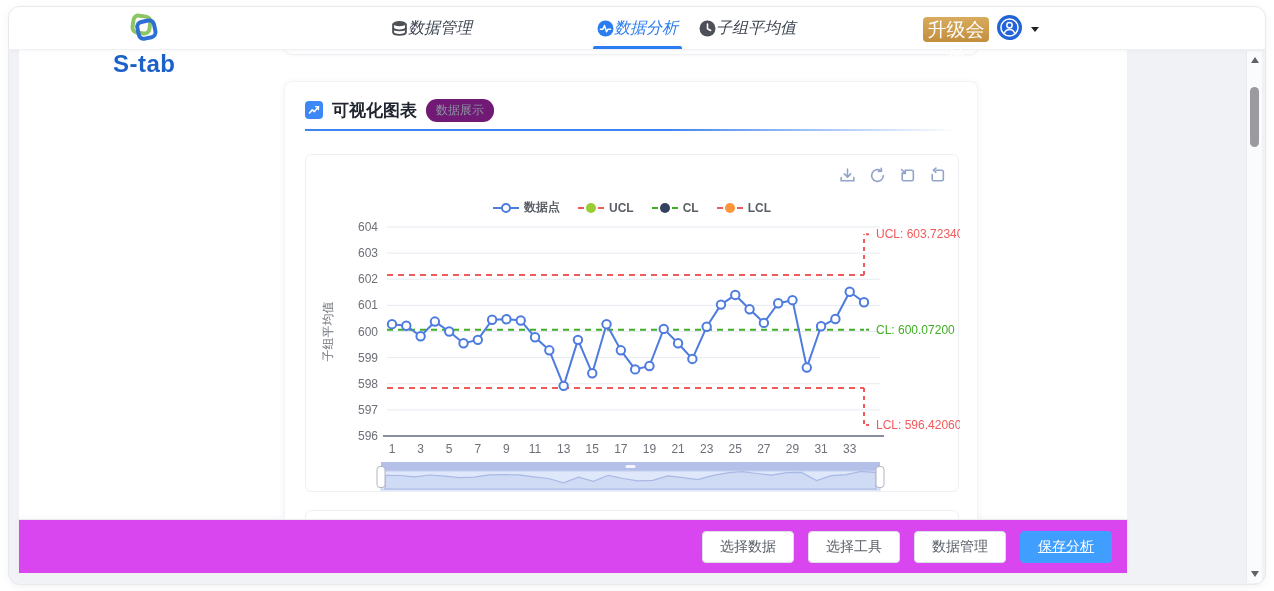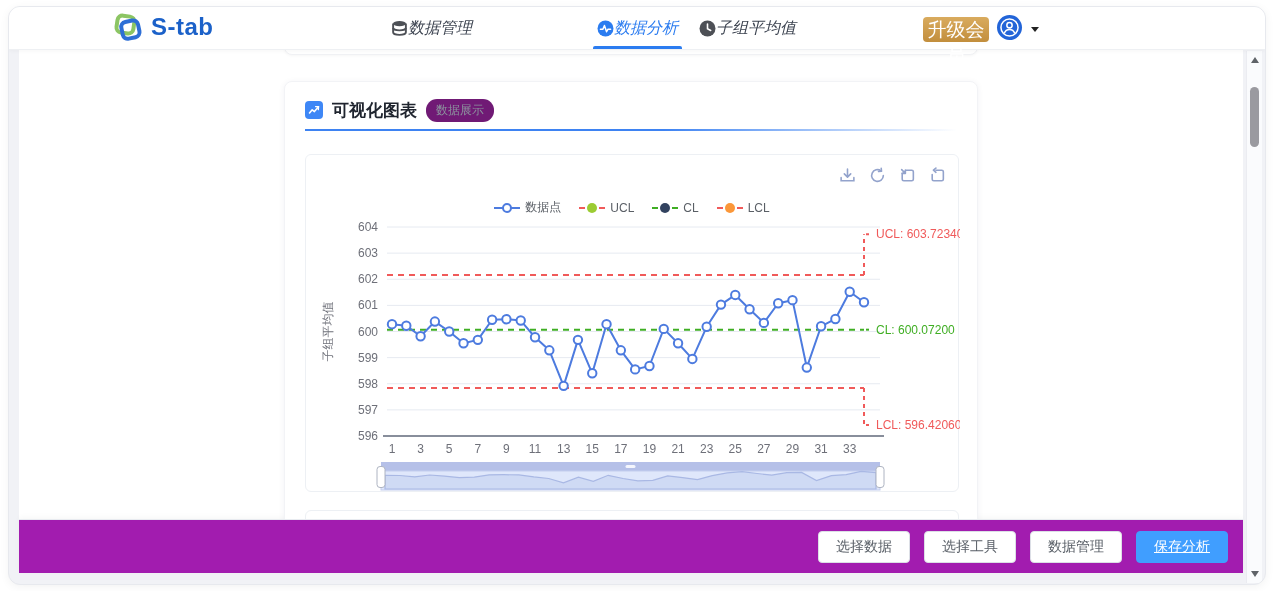--- a/index.html
+++ b/index.html
@@ -2,66 +2,66 @@
 <html><head>
 <meta charset="utf-8">
 <style>
   * { margin:0; padding:0; box-sizing:border-box; }
   html,body { width:1274px; height:591px; background:#fff; font-family:"Liberation Sans","DejaVu Sans",sans-serif; overflow:hidden; }
   .window { position:absolute; left:8px; top:6px; width:1258px; height:579px; background:#f1f2f6;
             border:1px solid #e7e9ee; border-radius:12px; overflow:hidden; box-shadow:0 2px 10px rgba(0,0,0,.05); }
 
   
   .hdr { position:relative; height:43px; background:#fff; border-bottom:1px solid #eef0f3; box-shadow:0 1px 4px rgba(0,0,0,.04); z-index:5; }
-  .logo { position:absolute; left:104px; top:5px; display:flex; align-items:center; gap:8px; }
+  .logo { position:absolute; left:104px; top:5px; display:flex; align-items:center; gap:8px;flex-direction:column; }
   .logo-text { font-size:24px; font-weight:bold; color:#1b61c9; letter-spacing:.5px; }
   .nav-item { position:absolute; top:0; height:42px; display:flex; align-items:center; font-size:16px; color:#3c4350; cursor:pointer;font-style:italic; }
   .nav-item.active { color:#2b7cf0; }
   .nav-underline { position:absolute; left:-4px; right:-4px; bottom:0; height:3px; background:#2b7cf0; border-radius:2px 2px 0 0; }
   .upgrade-btn { position:absolute; left:914px; top:10px; width:66px; height:25px; border:none; border-radius:4px;
                  background:linear-gradient(180deg,#d9ab5e,#c28e3d); color:#fff; font-size:19px; cursor:pointer; }
   .avatar { position:absolute; left:988px; top:8px; width:25px; height:25px; border-radius:50%; background:#2264d8;
             display:flex; align-items:center; justify-content:center; cursor:pointer; }
   .caret { position:absolute; left:1022px; top:20px; width:0; height:0; border-left:4px solid transparent; border-right:4px solid transparent; border-top:5px solid #222; }
 
   
   .bdy { position:absolute; top:43px; left:0; right:0; bottom:0; }
-  .main-panel { position:absolute; left:10px; top:0; width:1224px; height:523px; background:#fff; display:flex; flex-direction:column; }
+  .main-panel { position:absolute; left:10px; top:0; width:1108px; height:523px; background:#fff; display:flex; flex-direction:column; }
   .scroll-area { position:relative; height:469px; overflow:hidden; }
 
   .card-prev { position:absolute; left:265px; top:-6px; width:694px; height:11px; background:#fff; border:1px solid #f0f1f4; border-radius:0 0 8px 8px; box-shadow:0 1px 3px rgba(0,0,0,.04); }
   .card { position:absolute; left:265px; top:31px; width:694px; height:520px; background:#fff; border-radius:8px;
           border:1px solid #f2f3f6; box-shadow:0 1px 6px rgba(20,40,80,.06); padding:16px 20px 0 20px; }
   .card-head { display:flex; align-items:center; gap:9px; height:24px; }
   .chart-chip { width:18px; height:18px; border-radius:4px; background:#3e87f6; display:flex; align-items:center; justify-content:center; }
   .card-title { font-size:17px; font-weight:bold; color:#1f242e; }
   .tag { background:#701a75; color:#8c929e; font-size:12px; padding:3px 10px; border-radius:11px; }
   .blue-rule { margin-top:7px; height:2px; background:linear-gradient(90deg,#3e83f2 0%,#3e83f2 55%,rgba(62,131,242,0) 100%); }
 
   .chart-panel { position:relative; margin-top:23px; width:654px; height:338px; border:1px solid #edf0f4; border-radius:6px; background:#fff; }
   .chart-title { position:absolute; top:12px; left:0; right:0; text-align:center; font-size:16px; font-weight:bold; color:#3d4757; }
   .toolbox { position:absolute; top:12px; right:12px; display:flex; gap:13px; }
   .toolbox svg { cursor:pointer; }
-  .legend { position:absolute; top:44px; left:0; right:0; display:flex; justify-content:center; align-items:center; gap:18px; font-size:12px; color:#5a5f66; }
+  .legend { position:absolute; top:44px; left:0; right:0; display:flex; justify-content:center; align-items:center; gap:18px; font-size:12px; color:#5a5f66;font-weight:bold; }
   .leg-item { display:flex; align-items:center; gap:5px; cursor:pointer; }
   .lm { position:relative; width:26px; height:10px; }
   .lm::before { content:""; position:absolute; left:0; right:0; top:4px; border-top:2px solid; }
   .lm-data::before { border-color:#4d7bdf; border-top-style:solid; }
   .lm-ucl::before, .lm-lcl::before { border-color:#f05a5a; border-top-style:dashed; }
   .lm-cl::before { border-color:#3fae23; border-top-style:dashed; }
   .lm .dot { position:absolute; left:8px; top:0; width:10px; height:10px; border-radius:50%; }
   .lm-data .dot { background:#fff; border:2px solid #4d7bdf; }
   .lm-ucl .dot { background:#9ccc33; }
   .lm-cl .dot { background:#32425f; }
   .lm-lcl .dot { background:#fb9739; }
   #chart-svg { position:absolute; inset:0; }
 
   .next-panel { position:relative; margin-top:18px; width:654px; height:60px; border:1px solid #edf0f4; border-radius:6px 6px 0 0; background:#fff; }
 
-  .footer { height:54px; background:#a21caf; border-top:1px solid #e8ebf0; box-shadow:0 -2px 6px rgba(0,0,0,.03);
+  .footer { height:54px; background:#d946ef; border-top:1px solid #e8ebf0; box-shadow:0 -2px 6px rgba(0,0,0,.03);
             display:flex; align-items:center; justify-content:flex-end; gap:14px; padding-right:15px; }
   .btn { height:32px; padding:0 17px; font-size:14px; border-radius:4px; border:1px solid #dcdfe6; background:#fff; color:#5a6068; cursor:pointer; }
   .btn.primary { background:#409eff; border-color:#409eff; color:#fff;text-decoration:underline; }
 
   
   .scrollbar { position:absolute; top:1px; bottom:1px; right:3px; width:16px; background:#fafbfd; border-left:1px solid #ebecf1; }
   .sb-thumb { position:absolute; left:3px; top:36px; width:9px; height:60px; background:#9a9aa0; border-radius:5px; }
   .sb-up, .sb-dn { position:absolute; left:4px; width:0; height:0; border-left:4px solid transparent; border-right:4px solid transparent; }
   .sb-up { top:6px; border-bottom:6px solid #5f6368; }
   .sb-dn { bottom:6px; border-top:6px solid #5f6368; }

